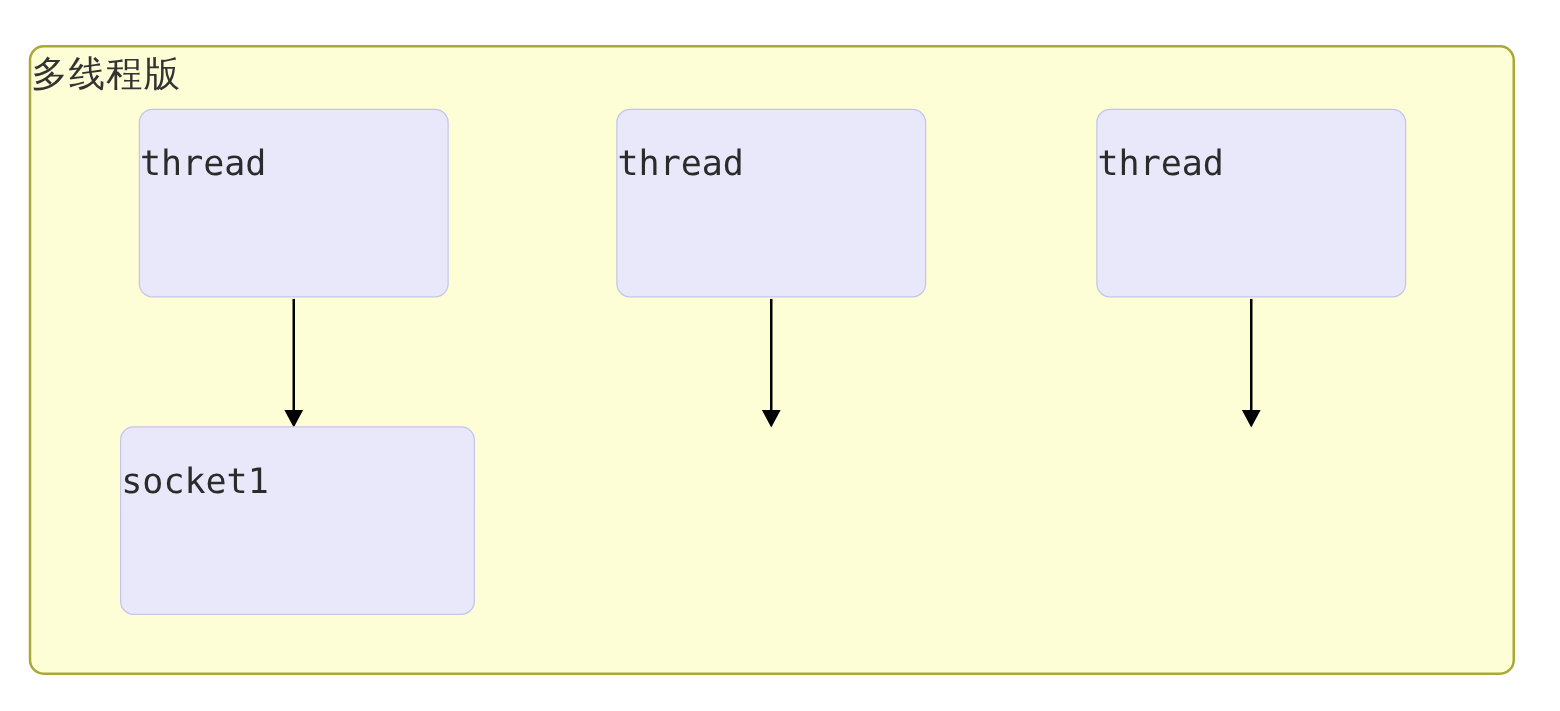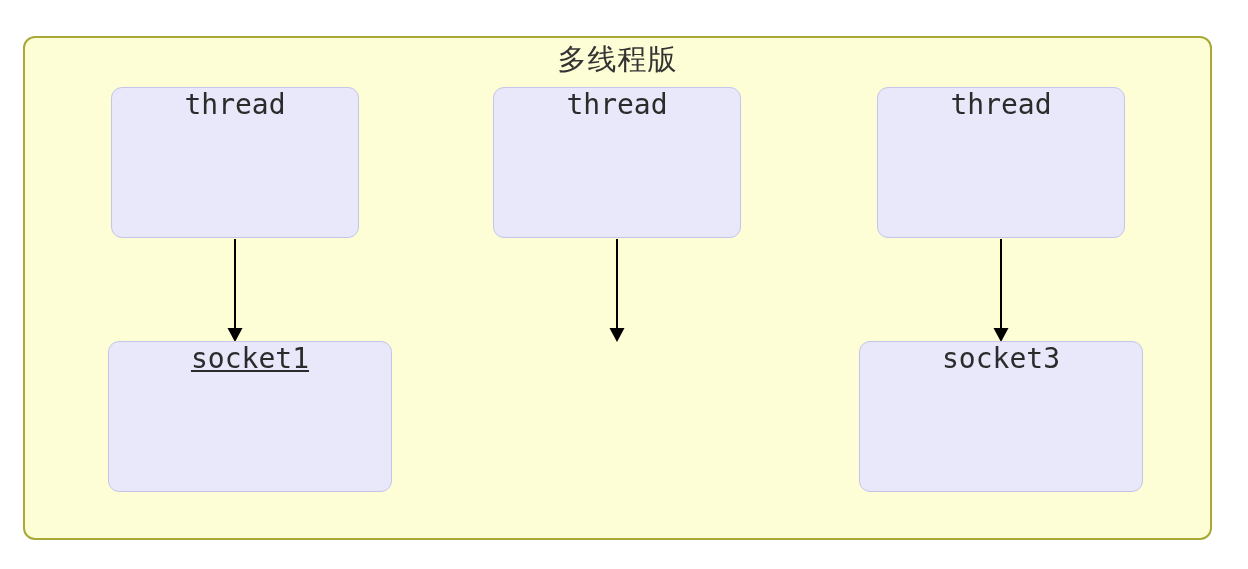--- a/index.html
+++ b/index.html
@@ -31,46 +31,47 @@
     height: 504px;
     background: var(--container-fill);
     border: 2px solid var(--container-border);
     border-radius: 12px;
   }
   .group-title {
     position: absolute;
     left: 0;
     top: 4px;
     width: 100%;
-    text-align: center;
+    text-align: left;
     font-size: 29px;
     line-height: 34px;
     color: var(--title-text);
     font-family: "DejaVu Sans", "Liberation Sans", sans-serif;
     letter-spacing: 1px;
   }
   .node {
     position: absolute;
     background: var(--node-fill);
     border: 1.5px solid var(--node-border);
     border-radius: 11px;
-    text-align: center;
+    text-align: left;
+    padding-top: 26px;
     font-family: "DejaVu Sans Mono", "Liberation Mono", monospace;
     font-size: 28px;
     line-height: 34px;
     color: var(--node-text);
   }
   
   .node.thread { width: 248px; height: 151px; top: 87px; }
   .node.t1 { left: 111px; }
   .node.t2 { left: 493px; }
   .node.t3 { left: 877px; }
   
   .node.socket { width: 284px; height: 151px; top: 341px; }
-  .node.s1 { left: 108px; text-decoration: underline; }
+  .node.s1 { left: 96px; }
   .node.s2 { left: 475px; }
   .node.s3 { left: 859px; }
   .arrow {
     position: absolute;
     top: 239px;
     width: 20px;
     height: 103px;
   }
   .arrow.a1 { left: 225px; }
   .arrow.a2 { left: 607px; }
@@ -106,17 +107,14 @@
     <polygon points="2.5,89 17.5,89 10,103"></polygon>
   </svg>
   <svg class="arrow a3" viewBox="0 0 20 103">
     <line x1="10" y1="0" x2="10" y2="90"></line>
     <polygon points="2.5,89 17.5,89 10,103"></polygon>
   </svg>
 
   <div class="node socket s1">
     <span>socket1</span>
   </div>
-  <div class="node socket s3">
-    <span>socket3</span>
-  </div>
 
 </div>
 
 </body></html>

